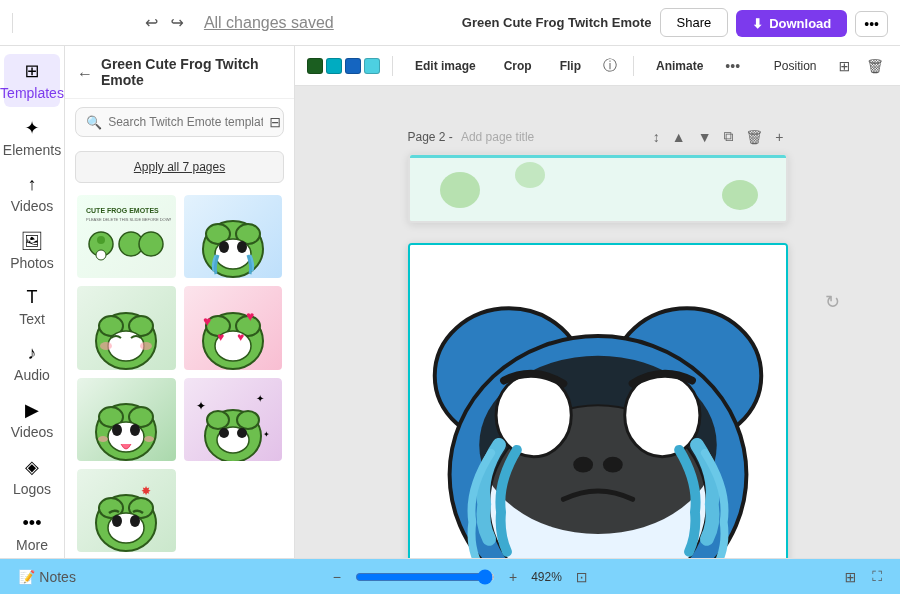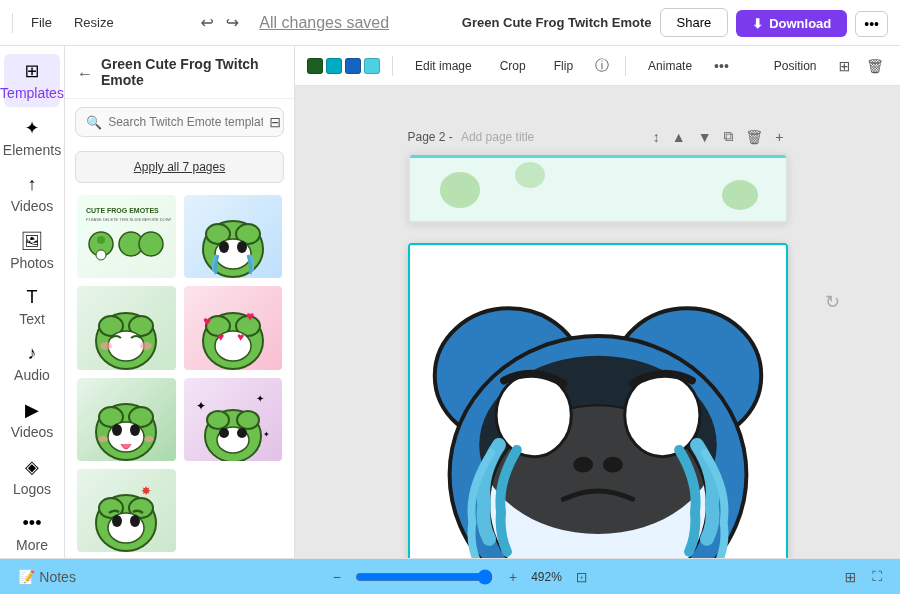--- a/index.html
+++ b/index.html
@@ -49,21 +49,21 @@
     .template-canvas { width: 100%; aspect-ratio: 1; background: #e8f5e9; display: flex; align-items: center; justify-content: center; font-size: 10px; color: #555; position: relative; overflow: hidden; border-radius: 4px; }
 
     
     .canvas-area { flex: 1; background: #e8e8e8; overflow: auto; display: flex; flex-direction: column; padding: 20px; gap: 0; position: relative; }
 
     
     .canvas-toolbar { position: absolute; top: 0; left: 0; right: 0; height: 40px; background: #fff; border-bottom: 1px solid #e0e0e0; display: flex; align-items: center; padding: 0 12px; gap: 8px; z-index: 10; }
     .toolbar-colors { display: flex; gap: 3px; align-items: center; }
     .color-swatch { width: 16px; height: 16px; border-radius: 3px; cursor: pointer; border: 1px solid rgba(0,0,0,0.2); }
     .toolbar-divider { width: 1px; height: 20px; background: #ddd; margin: 0 4px; }
-    .toolbar-btn { padding: 4px 10px; border: none; background: none; font-size: 12px; color: #333; cursor: pointer; border-radius: 4px; }
+    .toolbar-btn { padding: 4px 10px; border: none; background: none; font-size: 12px; color: #333; cursor: pointer; border-radius: 4px; font-weight: bold; }
     .toolbar-icon-btn { background: none; border: none; cursor: pointer; font-size: 14px; padding: 4px; border-radius: 4px; color: #555; }
     .position-btn { margin-left: auto; padding: 4px 10px; border: none; background: none; font-size: 12px; color: #333; cursor: pointer; }
 
     
     .canvas-scroll { margin-top: 40px; display: flex; flex-direction: column; align-items: center; gap: 20px; padding: 20px; }
     .page-container { display: flex; flex-direction: column; align-items: flex-end; gap: 6px; }
     .page-label-row { display: flex; align-items: center; gap: 8px; width: 380px; }
     .page-label { font-size: 12px; color: #555; }
     .page-actions { display: flex; gap: 4px; margin-left: auto; }
     .page-action-btn { background: none; border: none; cursor: pointer; font-size: 14px; color: #666; padding: 2px 4px; }
@@ -89,24 +89,20 @@
     .frog-love { background: linear-gradient(135deg, #fce4ec 0%, #f8bbd0 100%); }
     .frog-tongue { background: linear-gradient(135deg, #e8f5e9 0%, #a5d6a7 100%); }
     .frog-sparkle { background: linear-gradient(135deg, #f3e5f5 0%, #e1bee7 100%); }
     .frog-angry { background: linear-gradient(135deg, #e8f5e9 0%, #c8e6c9 100%); }
   </style>
 </head>
 <body>
 
 <div class="topbar">
   <div class="topbar-divider"></div>
-  <div class="topbar-menu">
-    <div class="topbar-menu-item">File</div>
-    <div class="topbar-menu-item">Resize</div>
-  </div>
   <div class="topbar-center">
     <div class="topbar-undo">
       <button>↩</button>
       <button>↪</button>
     </div>
     <span class="topbar-saved">All changes saved</span>
   </div>
   <span class="topbar-title">Green Cute Frog Twitch Emote</span>
   <div class="topbar-right">
     <button class="btn-share">Share</button>

